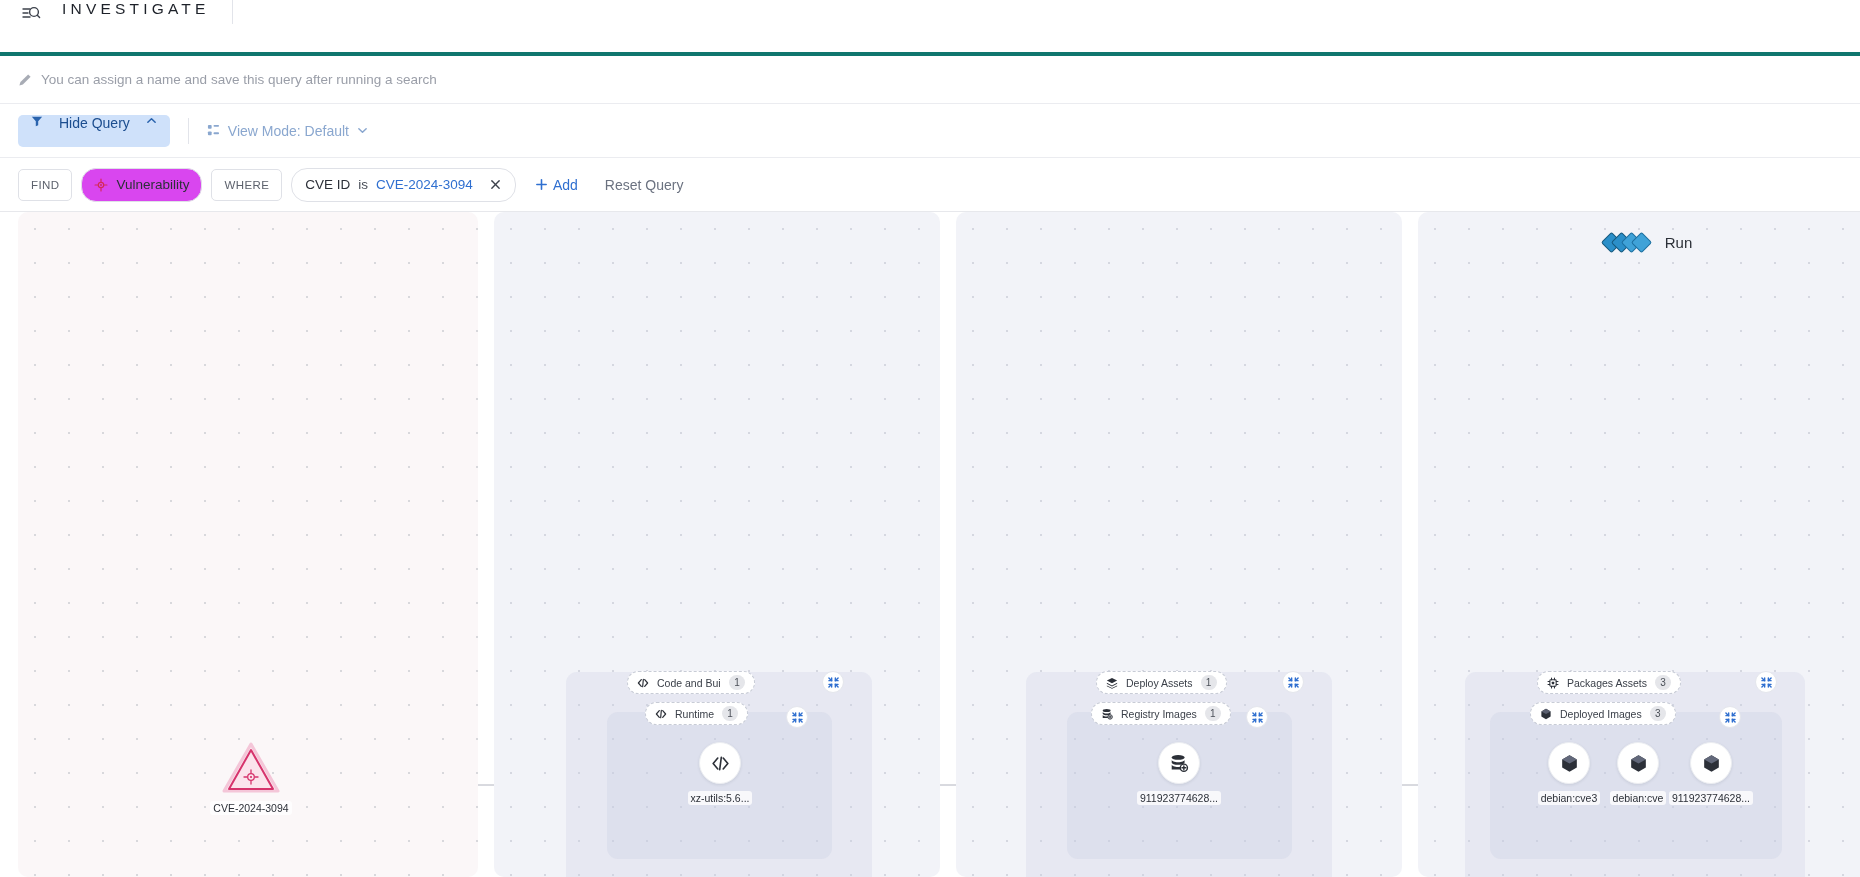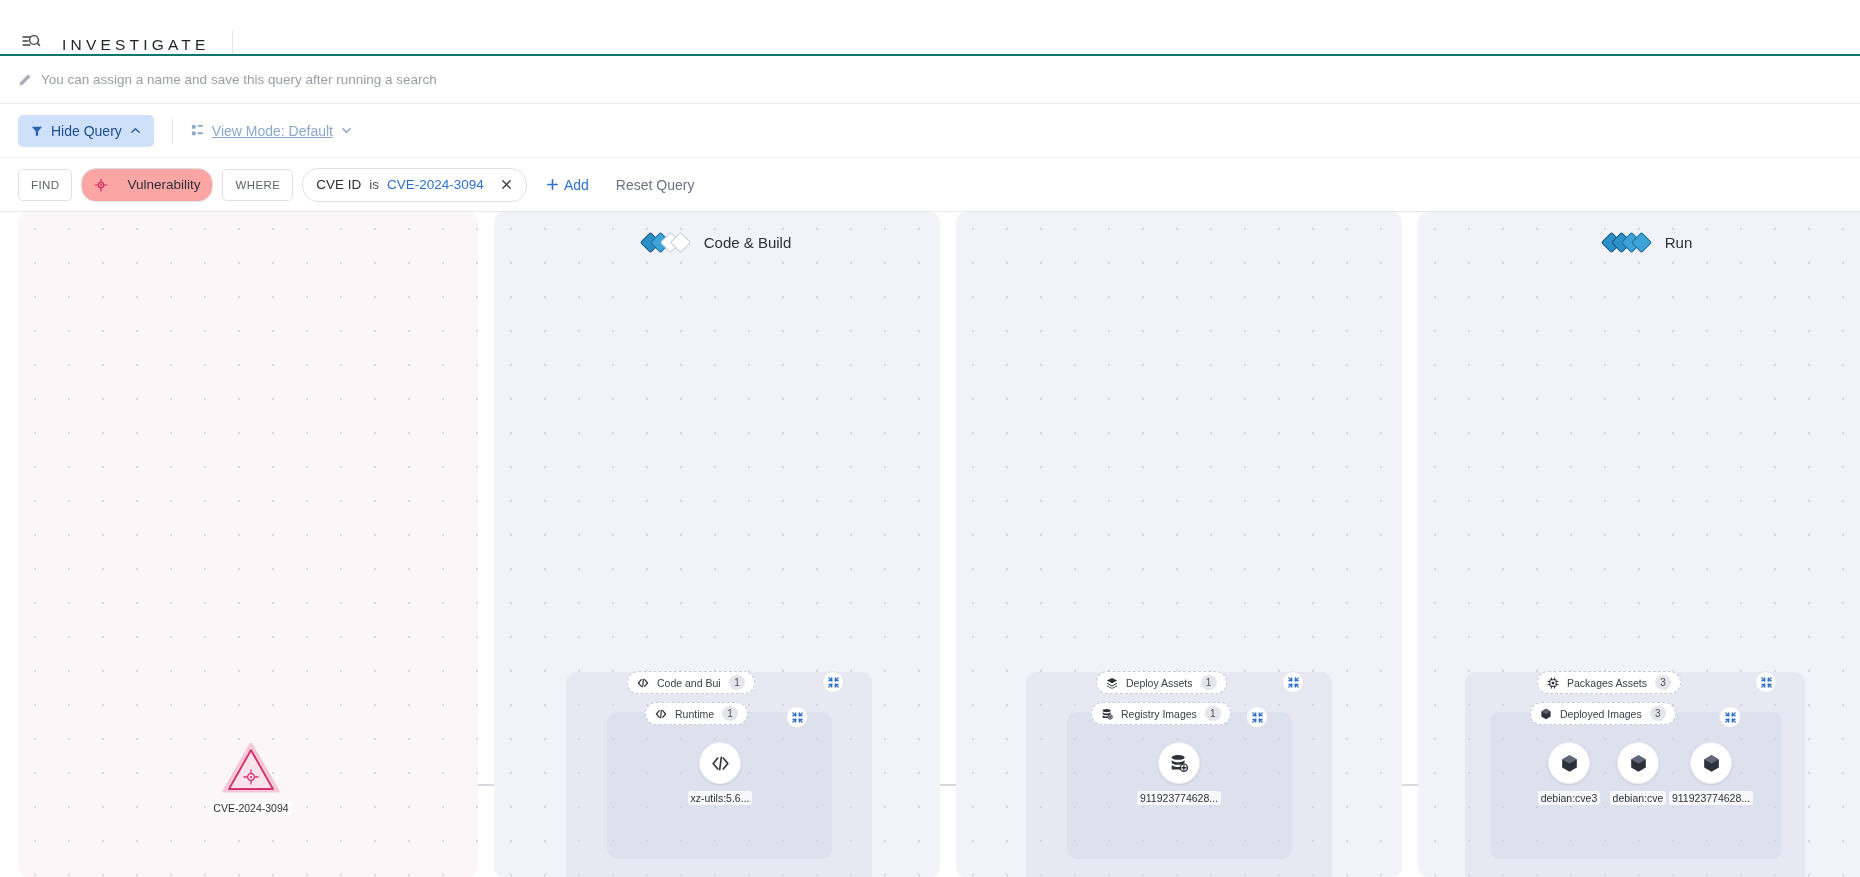--- a/index.html
+++ b/index.html
@@ -9,24 +9,24 @@
     background: #ffffff;
     font-family: "Liberation Sans", sans-serif;
     color: #2c3038;
     overflow: hidden;
   }
 
   
   .topnav {
     height: 56px;
     display: flex;
-    align-items: flex-end;
+    align-items: flex-start;
     padding: 0 18px;
     background: #ffffff;
-    border-bottom: 2px solid #0f766e;
+    border-bottom: 4px solid #0f766e;
   }
   .nav-menu-icon {
     width: 26px; height: 26px;
     display: flex; align-items: center; justify-content: center;
     margin-right: 18px;
     cursor: pointer;
   }
   .brand {
     font-size: 15.5px;
     letter-spacing: 4.2px;
@@ -64,38 +64,37 @@
   
   .toolbar {
     height: 54px;
     display: flex;
     align-items: center;
     padding: 0 18px;
     background: #fff;
     border-bottom: 1px solid #ebecf0;
   }
   .hide-query-btn {
-    display: flex; align-items: center; gap: 8px;
+    display: flex; align-items: flex-start; gap: 16px;
     background: #cfe1fa;
     color: #1b4d8f;
     border: none;
     border-radius: 5px;
     height: 32px;
     padding: 0 13px;
     font-size: 14px;
     font-family: inherit;
     cursor: pointer;
   }
   .tb-sep { width: 1px; height: 26px; background: #e2e4ea; margin: 0 18px; }
   .view-mode {
     display: flex; align-items: center; gap: 8px;
     color: #8aa7cf;
     font-size: 14px;
     cursor: pointer;
-    text-decoration: underline;
   }
 
   
   .queryrow {
     height: 54px;
     display: flex;
     align-items: center;
     padding: 0 18px;
     gap: 9px;
     background: #fff;
@@ -109,23 +108,23 @@
     display: flex; align-items: center;
     padding: 0 12px;
     font-size: 11.5px;
     letter-spacing: .4px;
     color: #5d626d;
     cursor: pointer;
   }
   .q-chip {
     border: 1px solid #dfe1e7;
     border-radius: 15px;
-    background: #fca5a5;
+    background: #d946ef;
     height: 34px;
-    display: flex; align-items: center; gap: 19px;
+    display: flex; align-items: center; gap: 8px;
     padding: 0 12px;
     font-size: 13.5px;
     color: #2c3038;
     cursor: pointer;
   }
   .q-chip .vuln-dot { display: flex; align-items: center; }
   .q-cond {
     border: 1px solid #dfe1e7;
     border-radius: 16px;
     background: #fff;
@@ -404,29 +403,20 @@
             <line x1="22" y1="35" x2="25" y2="35" stroke-linecap="round"></line>
             <line x1="33" y1="35" x2="36" y2="35" stroke-linecap="round"></line>
           </g>
         </svg>
       </div>
       <div class="nlabel">CVE-2024-3094</div>
     </div>
   </div>
 
   <div class="column col-std">
-    <div class="col-header">
-      <span class="stage-diamonds">
-        <span class="dmd on2"></span>
-          <span class="dmd on"></span>
-          <span class="dmd"></span>
-          <span class="dmd"></span>
-      </span>
-      <span class="col-title">Code &amp; Build</span>
-    </div>
 
     <div class="group-outer" style="left:72px; top:460px; width:306px; height:215px;"></div>
     <div class="group-inner" style="left:113px; top:500px; width:225px; height:147px;"></div>
 
     <div class="pill" style="left:133px; top:459px; max-width:128px;">
       <span style="display:flex;">
         <svg width="12" height="12" viewBox="0 0 14 14" fill="none" stroke="#2c3038" stroke-width="1.4" stroke-linecap="round" stroke-linejoin="round">
           <polyline points="5,3 1.6,7 5,11"></polyline>
             <polyline points="9,3 12.4,7 9,11"></polyline>
             <line x1="7.4" y1="2.6" x2="6.6" y2="11.4"></line>

